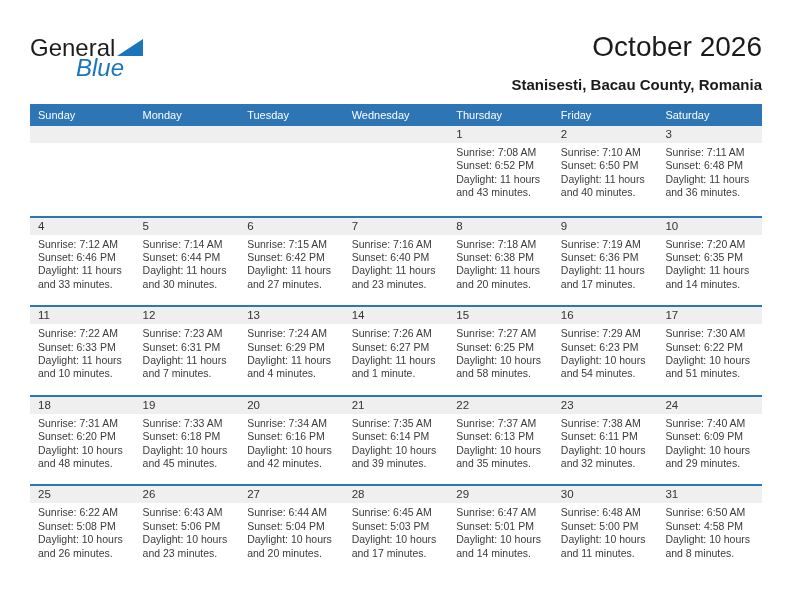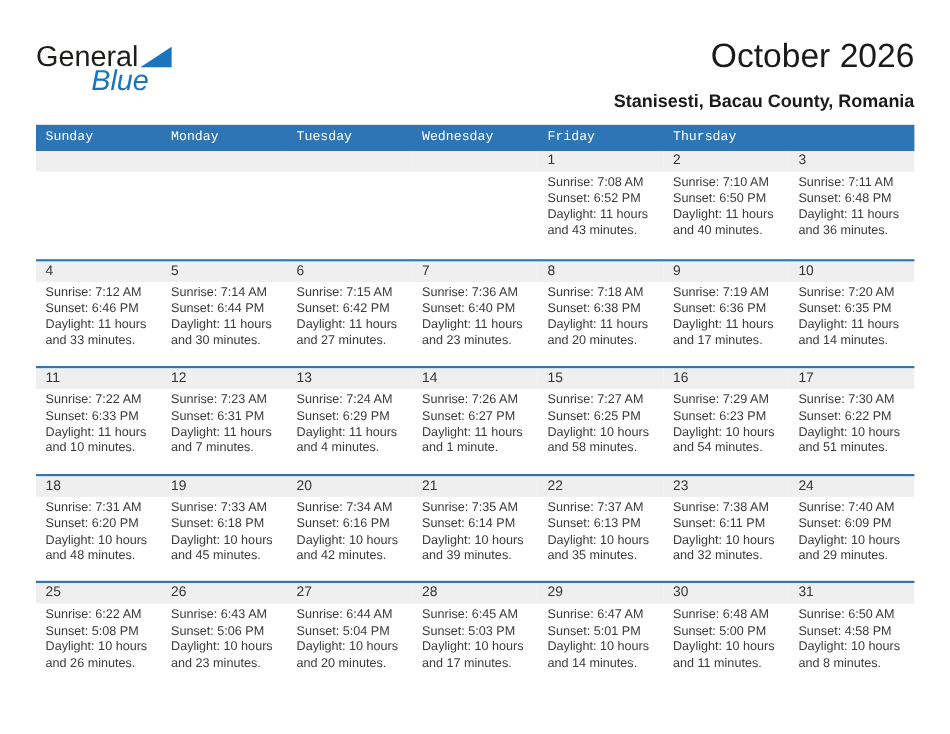--- a/index.html
+++ b/index.html
@@ -11,21 +11,21 @@
   .logo-line1 { font-size: 24px; letter-spacing: 0px; color: #1d1d1b; line-height: 24px; display: flex; align-items: center; }
   .logo-tri { display: inline-block; width: 0; height: 0; border-bottom: 17px solid #1b75bc; border-left: 26px solid transparent; margin-left: 2px; margin-bottom: 2px; }
   .logo-line2 { font-size: 24px; color: #1b75bc; line-height: 22px; padding-left: 46px; margin-top: -3px; font-style: italic; }
 
   .title-block { position: absolute; right: 30px; top: 30px; text-align: right; margin-left: 26px; }
   .page-title { font-size: 28px; color: #1a1a1a; line-height: 34px; font-weight: 400; }
   .page-subtitle { font-size: 15px; color: #1a1a1a; font-weight: 700; margin-top: 12px; }
 
   
   .calendar { position: absolute; left: 30px; top: 104px; width: 732px; }
-  .cal-head { display: flex; background: #2e75b6; height: 22px; font-family: Liberation Mono, monospace; }
+  .cal-head { display: flex; background: #2e75b6; height: 22px; }
   .cal-head .dow { width: 104.571px; color: #ffffff; font-size: 11px; line-height: 22px; padding-left: 8px; }
 
   .week { display: flex; height: 89.6px; border-top: 2px solid #2e75b6; }
   .week:first-of-type { border-top: none; }
   .cell { width: 104.571px; display: flex; flex-direction: column; }
   .daynum { height: 17px; background: #efefef; font-size: 11.5px; line-height: 17px; padding-left: 8px; color: #333333; }
   .cellbody { padding: 3px 4px 0 8px; font-size: 10.5px; line-height: 13.4px; color: #3b3b3b; }
   .cellbody div { white-space: nowrap; }
 </style>
 </head>
@@ -43,22 +43,23 @@
   <div class="page-title">October 2026</div>
   <div class="page-subtitle">Stanisesti, Bacau County, Romania</div>
 </div>
 
 <div class="calendar">
   <div class="cal-head">
       <div class="dow">Sunday</div>
       <div class="dow">Monday</div>
       <div class="dow">Tuesday</div>
       <div class="dow">Wednesday</div>
+      <div class="dow">Thursday</div>
       <div class="dow">Friday</div>
-      <div class="dow">Thursday</div>
+      <div class="dow">Saturday</div>
     </div>
   <div id="weeks">
       <div class="week">
         <div class="cell">
           <div class="daynum"></div>
           <div class="cellbody"></div>
         </div>
         <div class="cell">
           <div class="daynum"></div>
           <div class="cellbody"></div>
@@ -123,21 +124,21 @@
           <div class="cellbody">
             <div>Sunrise: 7:15 AM</div>
             <div>Sunset: 6:42 PM</div>
             <div>Daylight: 11 hours</div>
             <div>and 27 minutes.</div>
           </div>
         </div>
         <div class="cell">
           <div class="daynum">7</div>
           <div class="cellbody">
-            <div>Sunrise: 7:36 AM</div>
+            <div>Sunrise: 7:16 AM</div>
             <div>Sunset: 6:40 PM</div>
             <div>Daylight: 11 hours</div>
             <div>and 23 minutes.</div>
           </div>
         </div>
         <div class="cell">
           <div class="daynum">8</div>
           <div class="cellbody">
             <div>Sunrise: 7:18 AM</div>
             <div>Sunset: 6:38 PM</div>

